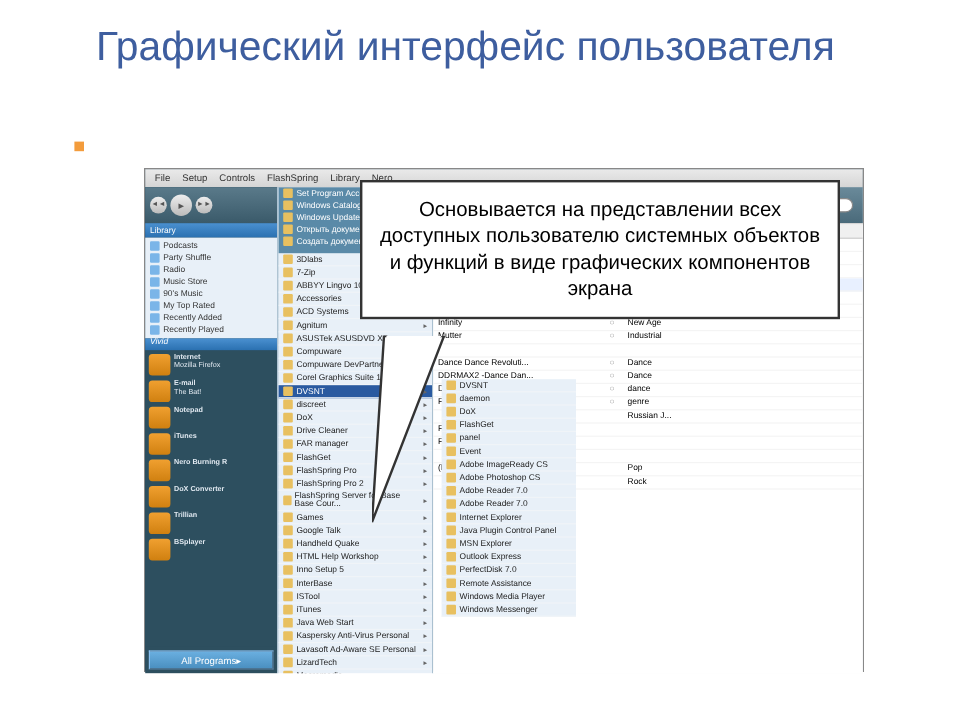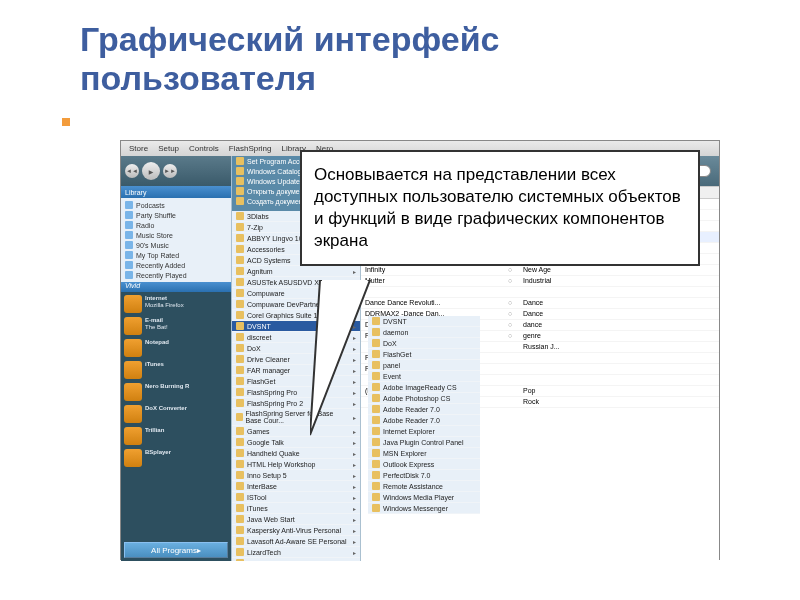--- a/index.html
+++ b/index.html
@@ -1,18 +1,18 @@
 <!DOCTYPE html>
 <html><head>
 <meta charset="utf-8">
 <style>
 *{margin:0;padding:0;box-sizing:border-box;font-family:Tahoma,Arial,sans-serif}
 body{width:800px;height:600px;background:#fff;overflow:hidden;position:relative}
 .slide{width:800px;height:600px;padding:20px 80px;position:relative}
-.title{font-size:34px;color:#3e5e9f;font-weight:bold;margin-bottom:15px;line-height:1.15}
+.title{font-size:34px;color:#3e5e9f;font-weight:normal;margin-bottom:15px;line-height:1.15}
 .lsq{position:absolute;left:62px;top:118px;width:8px;height:8px;background:#f39c3c}
 .shot{position:absolute;left:120px;top:140px;width:600px;height:420px;background:#1a3a4a;border:1px solid #888}
 .menubar{height:15px;background:linear-gradient(#eaeaea,#d5d5d5);display:flex;align-items:center;gap:10px;padding:0 8px;font-size:8px;color:#333}
 .winbody{display:flex;height:405px}
 .leftpane{width:110px;background:#2d4f5f;display:flex;flex-direction:column}
 .player{height:30px;background:linear-gradient(#5a7a8a,#3a5a6a);display:flex;align-items:center;gap:3px;padding:0 4px}
 .pbtn{width:14px;height:14px;border-radius:50%;background:linear-gradient(#eee,#bbb);display:flex;align-items:center;justify-content:center;font-size:6px;color:#555}
 .libhdr{height:12px;background:linear-gradient(#4a90d0,#2a70b0);color:#fff;font-size:7px;padding:0 4px;display:flex;align-items:center}
 .lib{background:#e8f0f8;padding:2px 0}
 .lib .li{font-size:7px;padding:1px 4px;display:flex;align-items:center;gap:3px;color:#333}
@@ -37,34 +37,34 @@
 .rlist{flex:1;background:#fff;border-top:1px solid #ccc;overflow:hidden}
 .rlhdr{display:flex;background:#f0f0f0;border-bottom:1px solid #ccc;font-size:7px;height:12px}
 .rlhdr>div{padding:1px 4px;border-right:1px solid #ccc}
 .rlr{display:flex;font-size:7px;height:11px;border-bottom:1px solid #f4f4f4}
 .rlr>div{padding:1px 4px;overflow:hidden;white-space:nowrap}
 .rlr.s{background:#e8f0ff}
 .taskbar{position:absolute;bottom:0;left:0;right:0;height:18px;background:linear-gradient(#4a90e0,#2a70c0);display:flex;align-items:center;gap:2px;padding:0 2px}
 .start{background:linear-gradient(#5ab050,#3a9030);color:#fff;font-size:8px;font-weight:bold;padding:2px 8px;border-radius:4px;font-style:italic}
 .tbtn{width:20px;height:14px;background:linear-gradient(#6aafe8,#4a8fc8);border-radius:2px}
 .tray{margin-left:auto;background:linear-gradient(#3a80d0,#2a70c0);height:16px;display:flex;align-items:center;gap:2px;padding:0 4px;font-size:7px;color:#fff}
-.callout{position:absolute;left:300px;top:150px;width:400px;background:#fff;border:2px solid #333;padding:12px;font-size:17px;line-height:1.3;z-index:5}
+.callout{position:absolute;left:300px;top:150px;width:400px;background:#fff;border:2px solid #333;padding:12px;font-size:17px;text-align:center;line-height:1.3;z-index:5}
 .tail{position:absolute;left:310px;top:280px;z-index:4}
 .midcol2{position:absolute;left:368px;top:316px;width:112px;background:#e8f0f8;font-size:7px}
 </style>
 </head>
 <body>
 
 <div class="slide">
   <h1 class="title">Графический интерфейс пользователя</h1>
   <div class="lsq"></div>
 
   <div class="shot">
     <div class="menubar">
-      <span>Store</span>
+      <span>File</span>
       <span>Setup</span>
       <span>Controls</span>
       <span>FlashSpring</span>
       <span>Library</span>
       <span>Nero</span>
     </div>
 
     <div class="winbody">
       <div class="leftpane">
         <div class="player">

